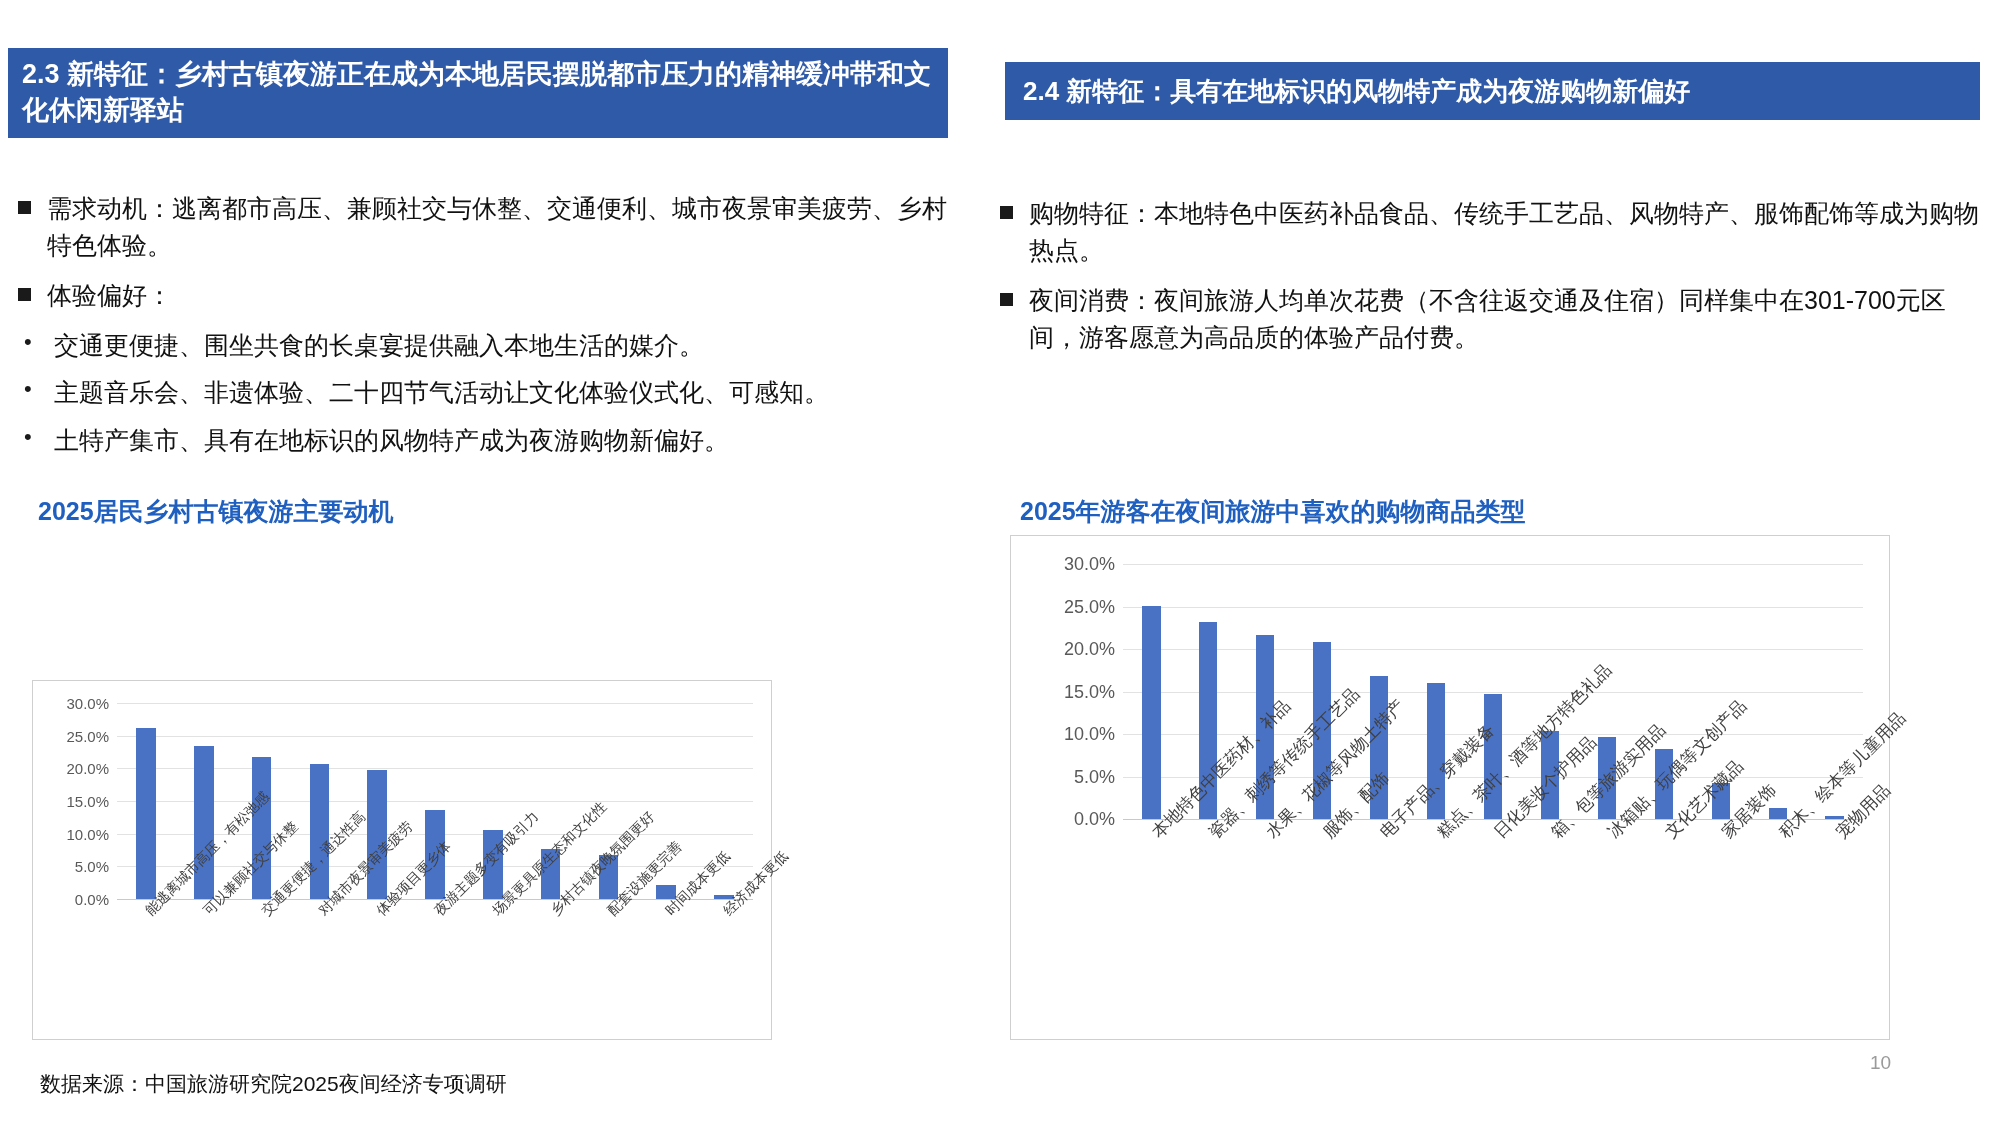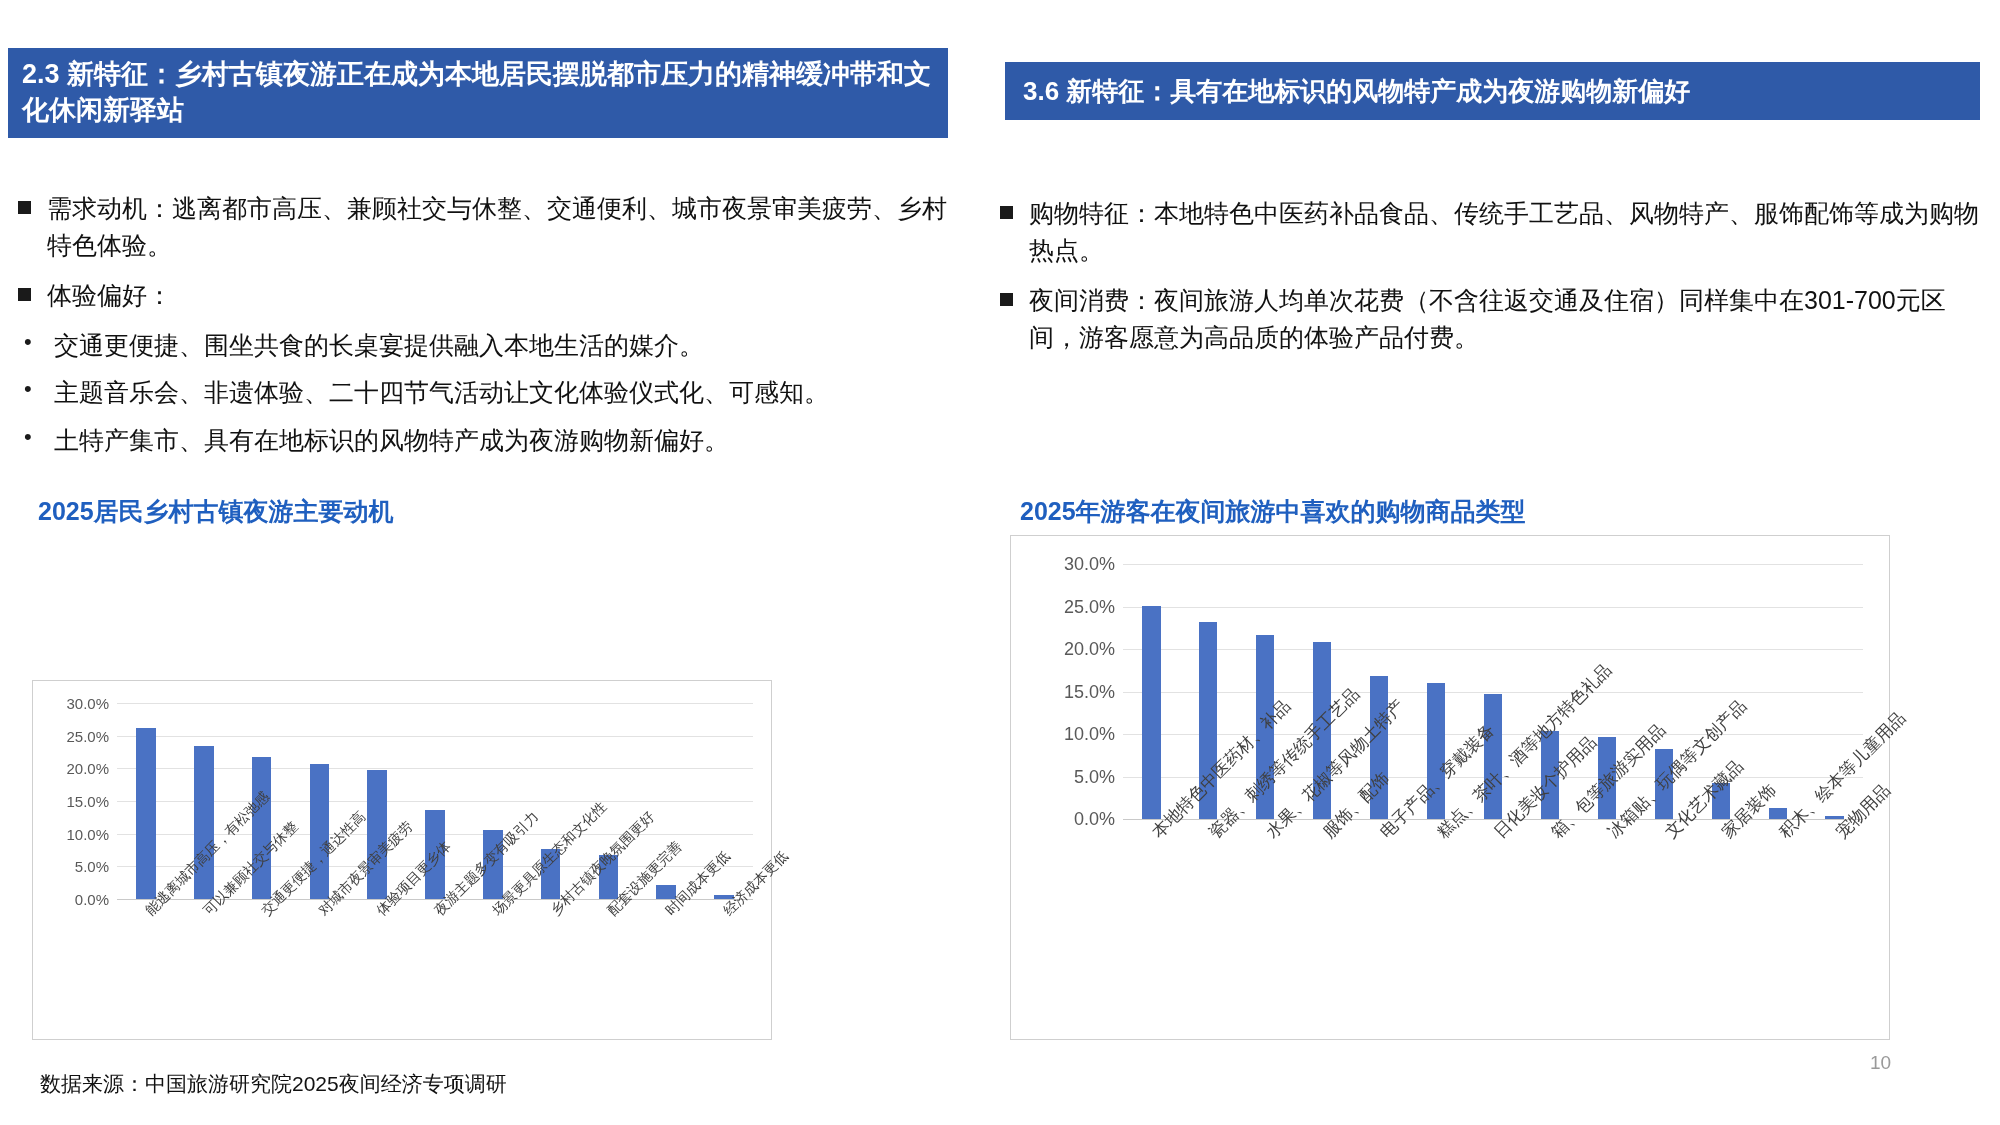--- a/index.html
+++ b/index.html
@@ -185,21 +185,21 @@
 </head>
 <body>
 
 <div class="slide">
 
   <div class="banner banner-left">
     <span>2.3 新特征：乡村古镇夜游正在成为本地居民摆脱都市压力的精神缓冲带和文化休闲新驿站</span>
   </div>
 
   <div class="banner banner-right">
-    <span>3.6 新特征：具有在地标识的风物特产成为夜游购物新偏好</span>
+    <span>2.4 新特征：具有在地标识的风物特产成为夜游购物新偏好</span>
   </div>
 
   <div class="bullets bullets-left">
 
     <div class="bullet-row">
       <span class="bullet-marker"></span>
       <div class="bullet-text">
         <b>需求动机：</b><span>逃离都市高压、兼顾社交与休整、交通便利、城市夜景审美疲劳、乡村特色体验。</span>
       </div>
     </div>

